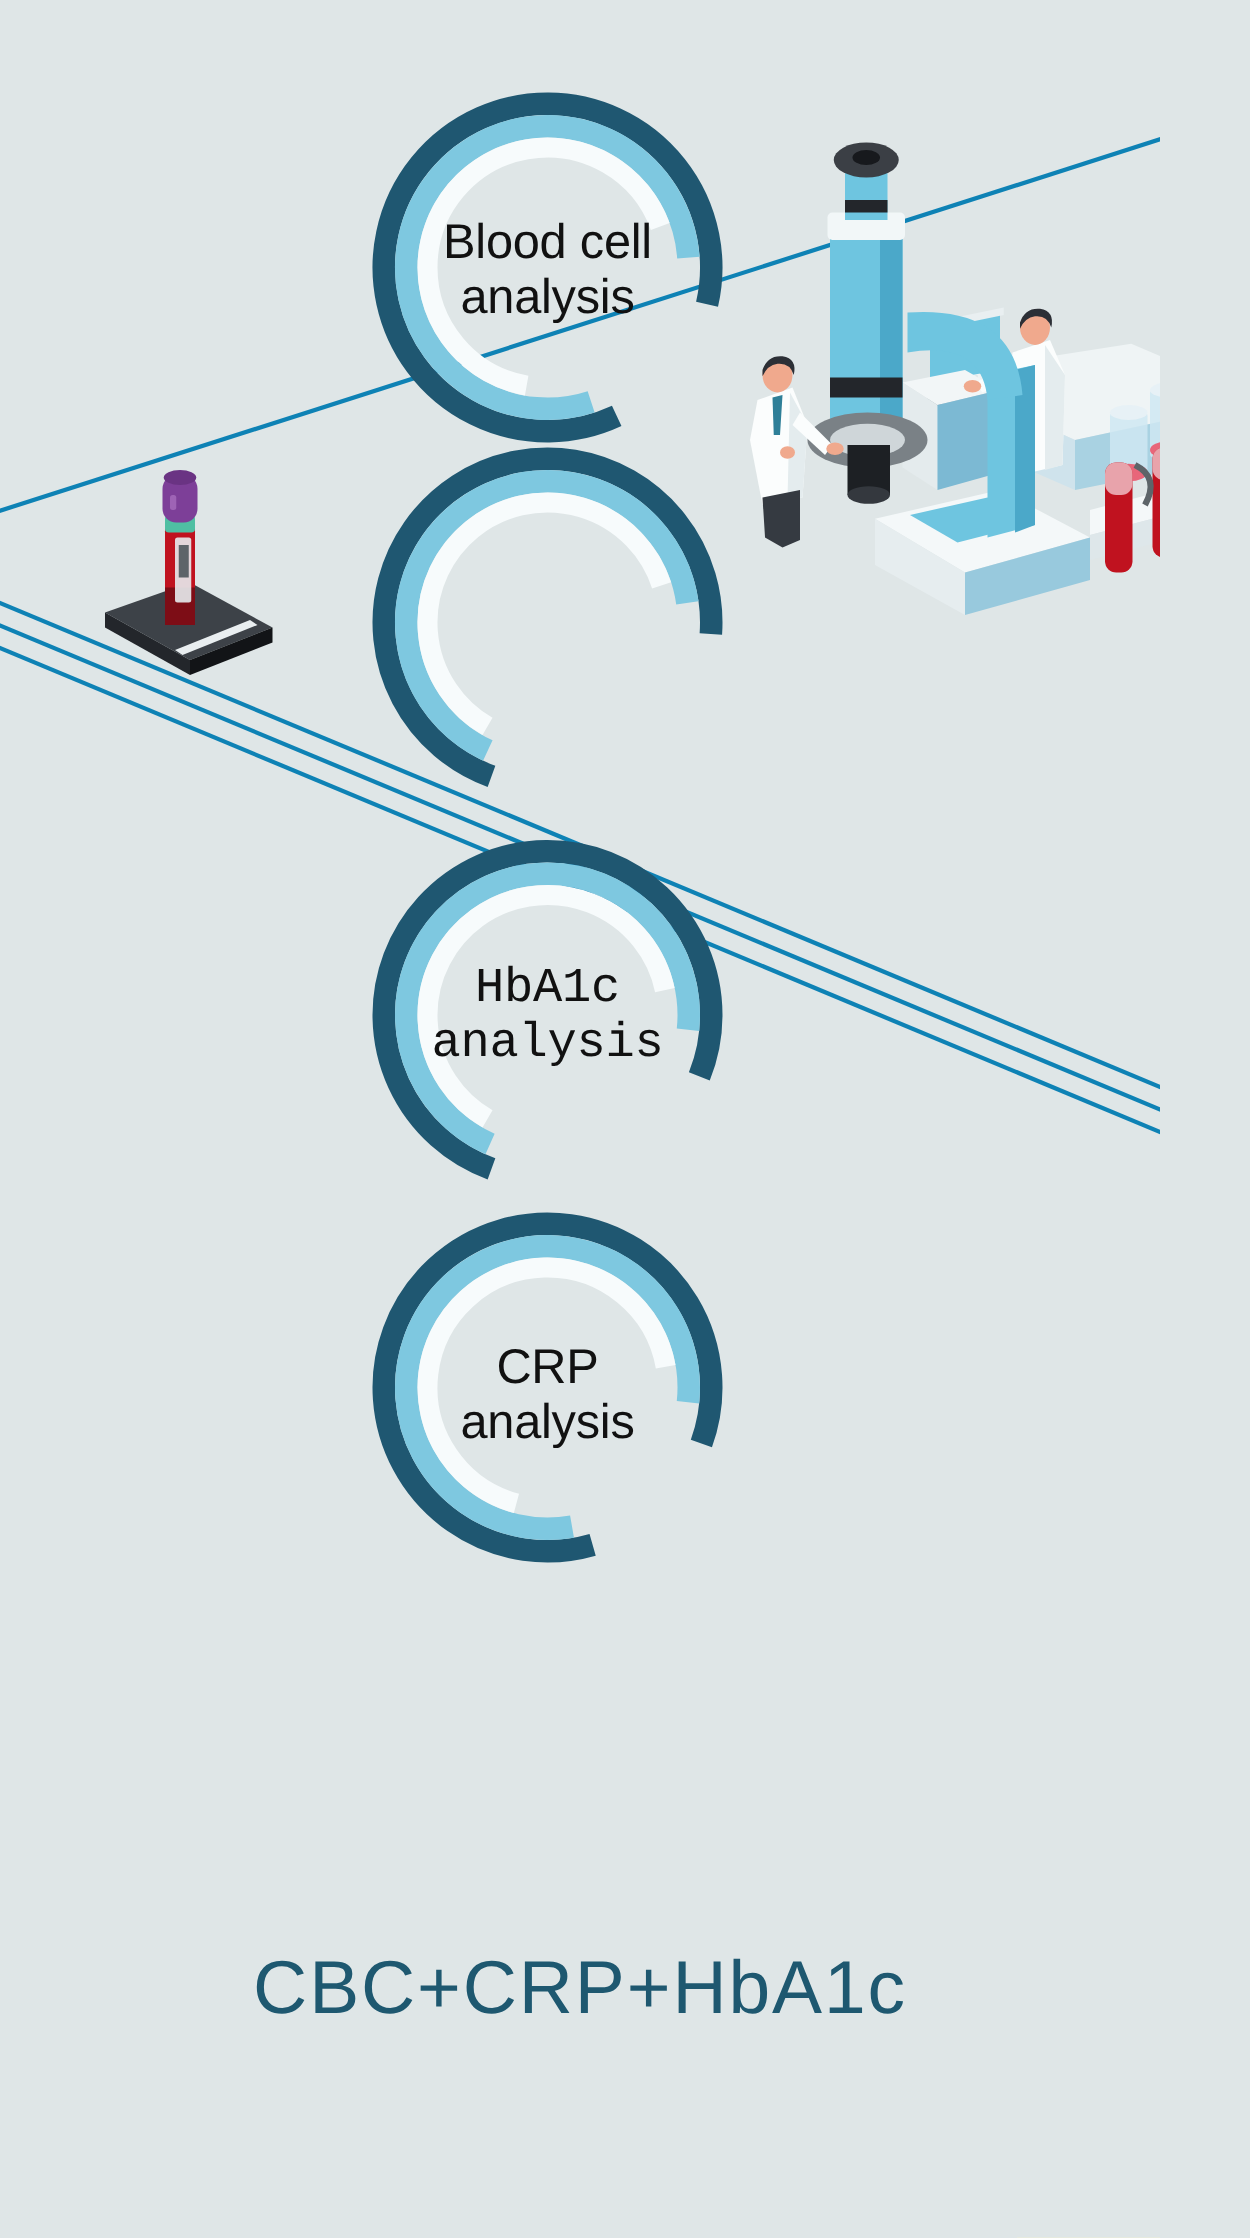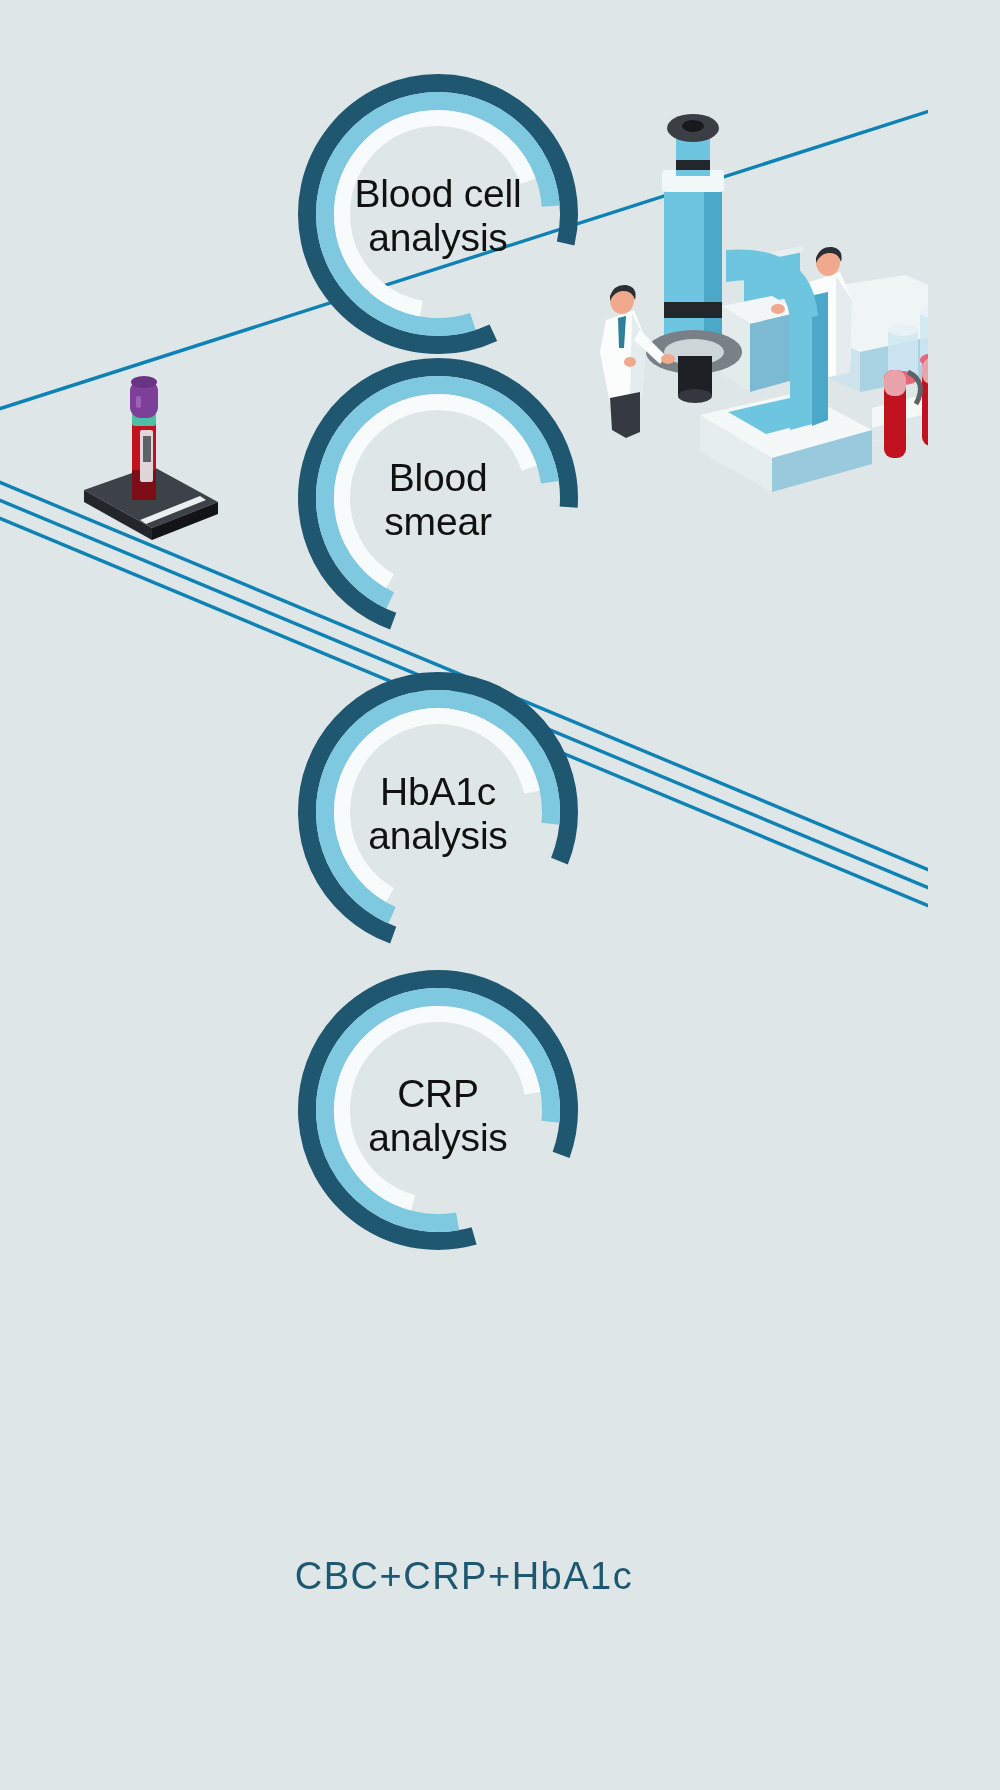--- a/index.html
+++ b/index.html
@@ -34,21 +34,21 @@
     pointer-events: none;
   }
   #title {
     position: absolute;
     left: 0;
     right: 0;
     top: 1555px;
     text-align: center;
     color: #1e5870;
     font-family: "Liberation Sans", sans-serif;
-    font-size: 38px;
+    font-size: 60px;
     letter-spacing: 1.5px;
     font-weight: 400;
   }
 </style>
 </head>
 <body>
 
 <div id="stage">
 
   <svg id="art" viewBox="0 0 1000 1790">
@@ -203,22 +203,20 @@
         <g>
           <path d="M 474.1084936120269 1235.9252821679197 A 131 131 0 1 1 561.099733322954 1154.8046387756626" stroke="#1f5771" stroke-width="18" fill="none" stroke-linecap="butt"></path>
           <path d="M 457.6222440763631 1221.2832760903796 A 113 113 0 1 1 550.3809741766149 1121.8117163492448" stroke="#7ec8e0" stroke-width="18" fill="none" stroke-linecap="butt"></path>
           <path d="M 413.15337167015804 1202.7288793237506 A 96 96 0 1 1 532.541544289172 1093.3297749439746" stroke="#f7fbfc" stroke-width="16" fill="none" stroke-linecap="butt"></path>
         </g>
       </g>
   </svg>
 
   <div class="ring-label" style="left:338px; top:172px; width:200px;">Blood cell
 analysis</div>
-  <div class="ring-label" style="left:338px; top:456px; width:200px;">Blood
-smear</div>
-  <div class="ring-label" style="left:338px; top:770px; width:200px;">HbA1c
+  <div class="ring-label" style="left:338px; top:770px; width:200px;font-family:Liberation Mono, monospace;">HbA1c
 analysis</div>
   <div class="ring-label" style="left:338px; top:1072px; width:200px;">CRP
 analysis</div>
 
   <div id="title">CBC+CRP+HbA1c</div>
 
 </div>
 
 </body></html>

